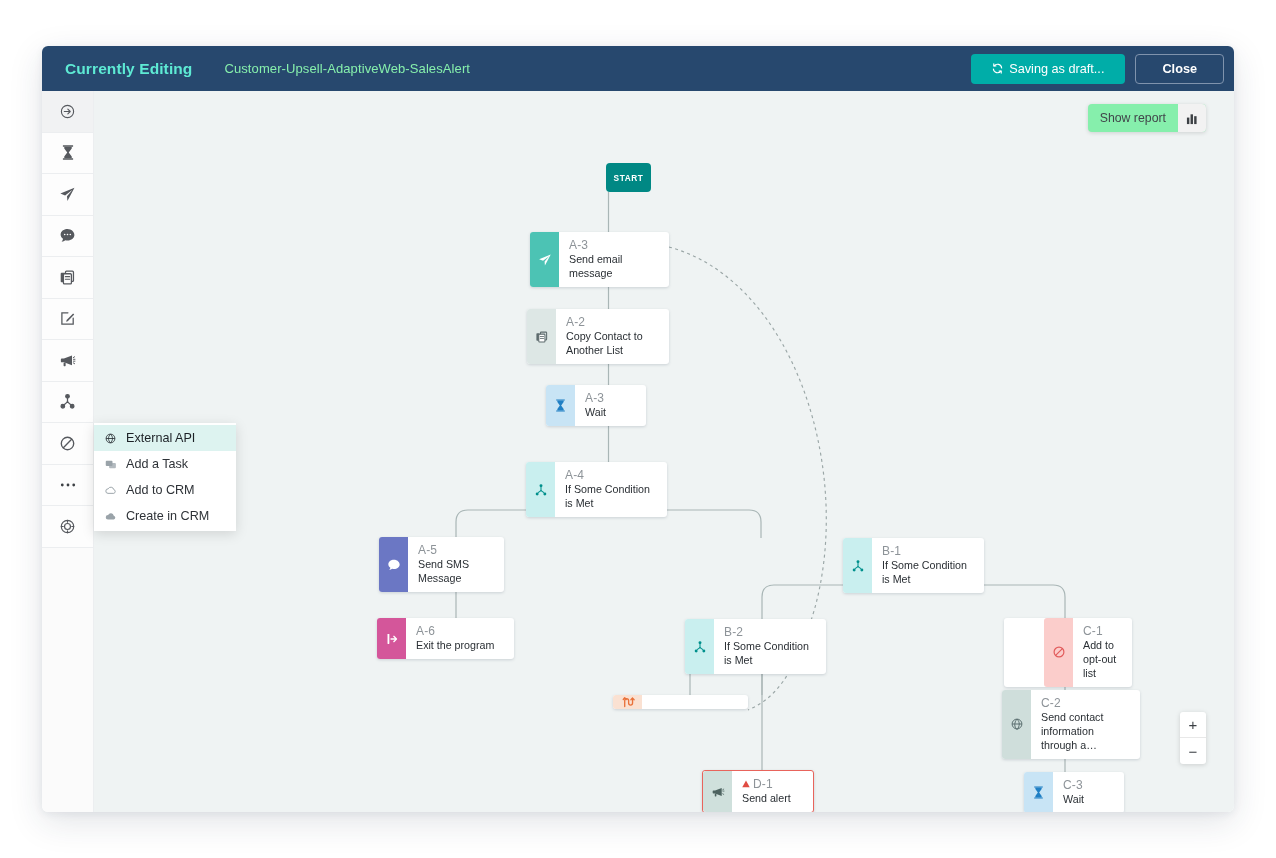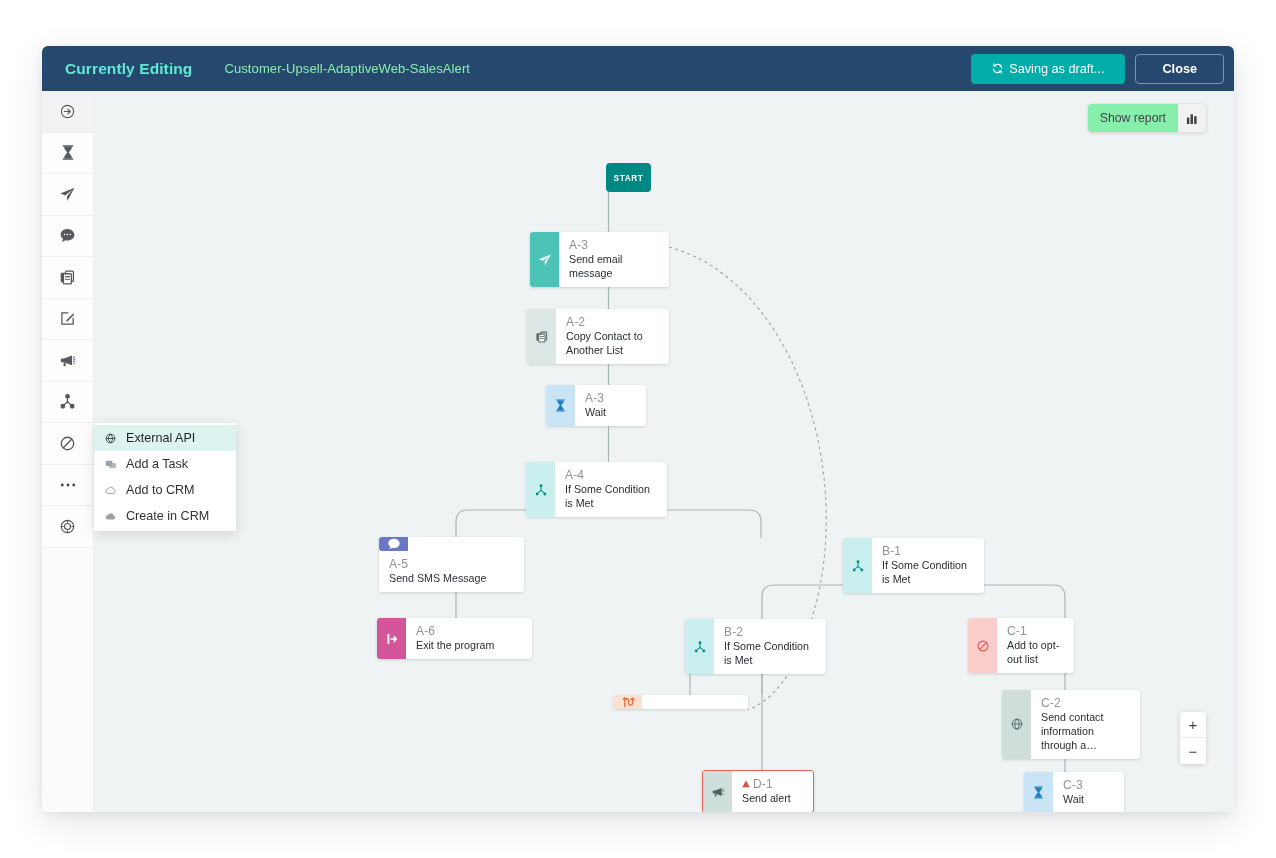--- a/index.html
+++ b/index.html
@@ -409,34 +409,34 @@
                 <path d="M10 6.2v3.3M10 9.5c0 2-1.9 2.6-3.8 4M10 9.5c0 2 1.9 2.6 3.8 4" stroke="#00908c" fill="none" stroke-width="1.5" stroke-linecap="round"></path>
               </svg>
             </div>
             <div class="txt">
               <div class="code">
                 <span>A-4</span>
               </div>
               <div class="label">If Some Condition is Met</div>
             </div>
           </div>
-          <div class="node" style="left: 285px; top: 446px; width: 145px; flex-direction: column;">
+          <div class="node" style="left: 285px; top: 446px; width: 125px;">
             <div class="ico" style="background: rgb(107, 119, 196);">
               <svg width="14" height="14" viewBox="0 0 20 20" fill="#ffffff">
                 <path d="M10 2.4c-4.5 0-8.1 2.9-8.1 6.5 0 2 1.1 3.8 2.9 5-.2 1.3-.8 2.5-1.7 3.4 1.7-.2 3.2-.9 4.4-1.8.8.2 1.6.3 2.5.3 4.5 0 8.1-2.9 8.1-6.5S14.5 2.4 10 2.4z"></path>
               </svg>
             </div>
             <div class="txt">
               <div class="code">
                 <span>A-5</span>
               </div>
               <div class="label">Send SMS Message</div>
             </div>
           </div>
-          <div class="node" style="left: 283px; top: 527px; width: 155px;">
+          <div class="node" style="left: 283px; top: 527px; width: 137px;">
             <div class="ico" style="background: rgb(212, 86, 154);">
               <svg width="14" height="14" viewBox="0 0 20 20" fill="#ffffff">
                 <rect x="3.6" y="3" width="2.6" height="14" rx=".7"></rect>
                 <path d="M8.6 10h7.5M12.6 6.2 16.4 10l-3.8 3.8" stroke="#ffffff" stroke-width="1.9" fill="none" stroke-linecap="round" stroke-linejoin="round"></path>
               </svg>
             </div>
             <div class="txt">
               <div class="code">
                 <span>A-6</span>
               </div>
@@ -497,21 +497,21 @@
                 <span style="display: flex;">
                   <svg width="8" height="8" viewBox="0 0 12 12" fill="#e04b42">
                     <path d="M6 .8 11.6 10.8H.4z"></path>
                   </svg>
                 </span>
                 <span>D-1</span>
               </div>
               <div class="label">Send alert</div>
             </div>
           </div>
-          <div class="node" style="left: 874px; top: 527px; width: 106px;">
+          <div class="node" style="left: 910px; top: 527px; width: 128px; padding-left: 40px;">
             <div class="ico" style="background: rgb(251, 205, 203);">
               <svg width="14" height="14" viewBox="0 0 20 20" fill="none" stroke="#e25c5c" stroke-width="1.7">
                 <circle cx="10" cy="10" r="7"></circle>
                 <path d="M5.2 14.8 14.8 5.2" stroke-linecap="round"></path>
               </svg>
             </div>
             <div class="txt">
               <div class="code">
                 <span>C-1</span>
               </div>

